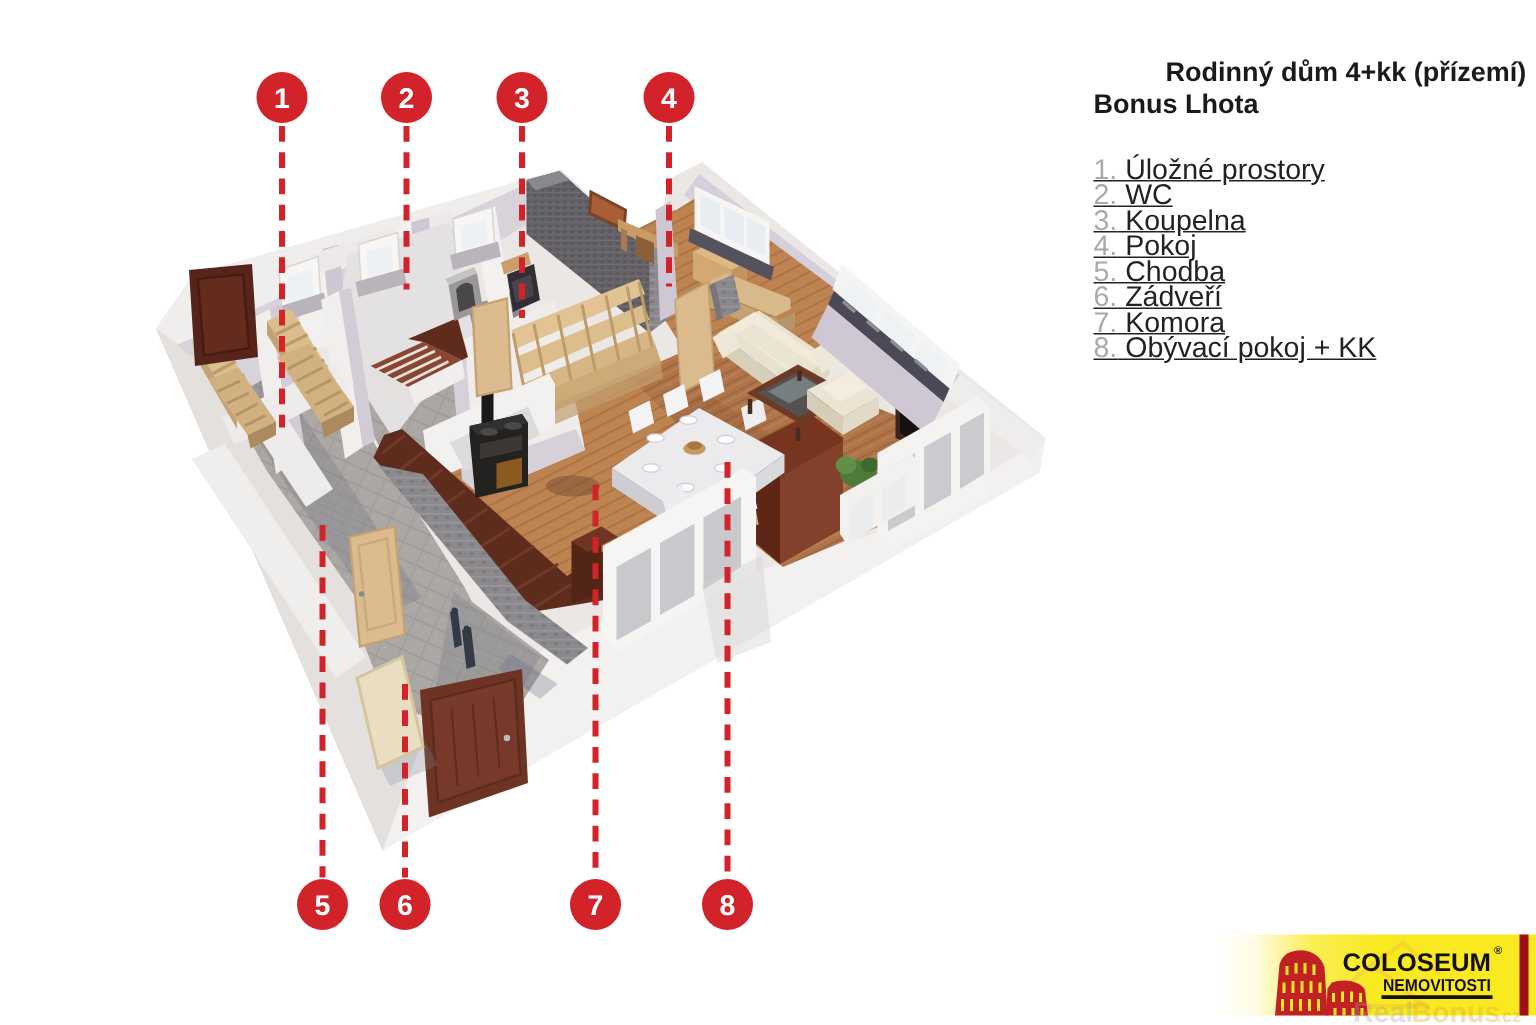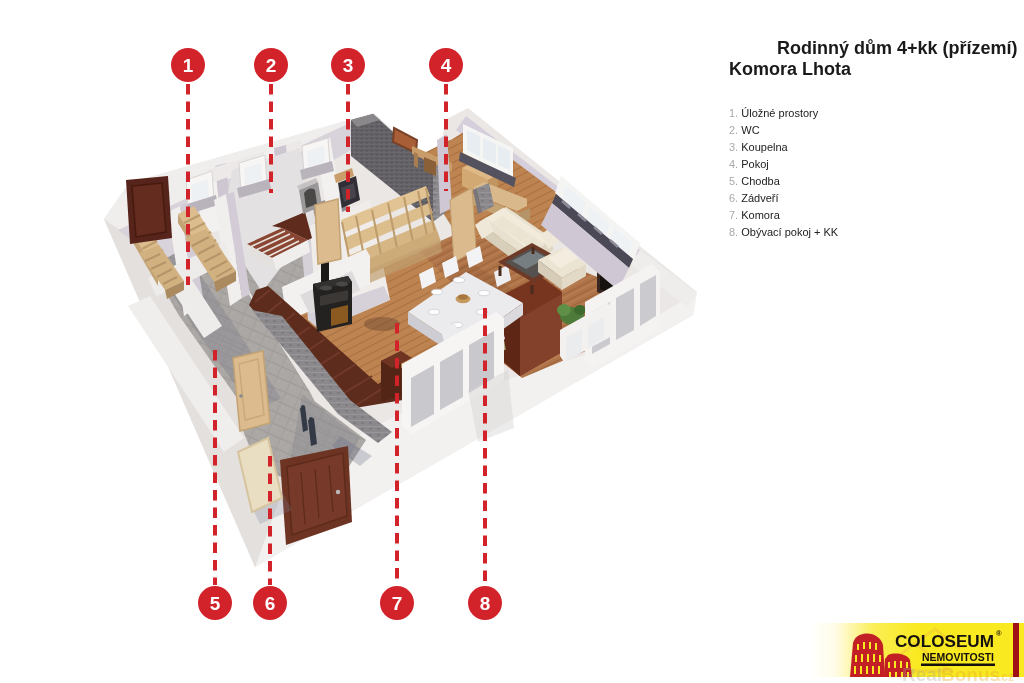--- a/index.html
+++ b/index.html
@@ -1,21 +1,21 @@
 <!DOCTYPE html>
 <html><head>
 <meta charset="utf-8">
 <style>
   html,body{margin:0;padding:0;background:#fff;}
   #page{position:relative;width:1024px;height:683px;background:#fff;overflow:hidden;
         font-family:"Liberation Sans", sans-serif;}
   #title{position:absolute;left:729px;top:38px;width:290px;color:#1a1a1a;}
   #title .t1{font-size:18px;font-weight:bold;line-height:21px;letter-spacing:0px;margin-left:48px;}
   #title .t2{font-size:18px;font-weight:bold;line-height:21px;}
-  #legend{position:absolute;left:729px;top:105px;font-size:11px;color:#222;}
+  #legend{position:absolute;left:729px;top:105px;font-size:19px;color:#222;text-decoration:underline;}
   #legend div{height:17px;line-height:17px;}
   #legend span.n{color:#a9a9a9;}
 </style>
 </head>
 <body>
 <div id="page">
 
   <svg id="plan" width="1024" height="683" viewBox="0 0 1024 683" style="position:absolute;left:0;top:0;">
     <defs>
       <pattern id="tile" width="14" height="11" patternUnits="userSpaceOnUse" patternTransform="rotate(24)">
@@ -446,21 +446,21 @@
       </g>
 
     <g>
         <circle cx="485" cy="603" r="17" fill="#d2232a"></circle>
         <text x="485" y="610" font-size="19" font-weight="bold" fill="#fff" text-anchor="middle" font-family="Liberation Sans, sans-serif">8</text>
       </g>
   </svg>
 
   <div id="title">
     <div class="t1">Rodinný dům 4+kk (přízemí)</div>
-    <div class="t2">Komora Lhota</div>
+    <div class="t2">Bonus Lhota</div>
   </div>
 
   <div id="legend">
     <div><span class="n">1.</span> Úložné prostory</div>
     <div><span class="n">2.</span> WC</div>
     <div><span class="n">3.</span> Koupelna</div>
     <div><span class="n">4.</span> Pokoj</div>
     <div><span class="n">5.</span> Chodba</div>
     <div><span class="n">6.</span> Zádveří</div>
     <div><span class="n">7.</span> Komora</div>

